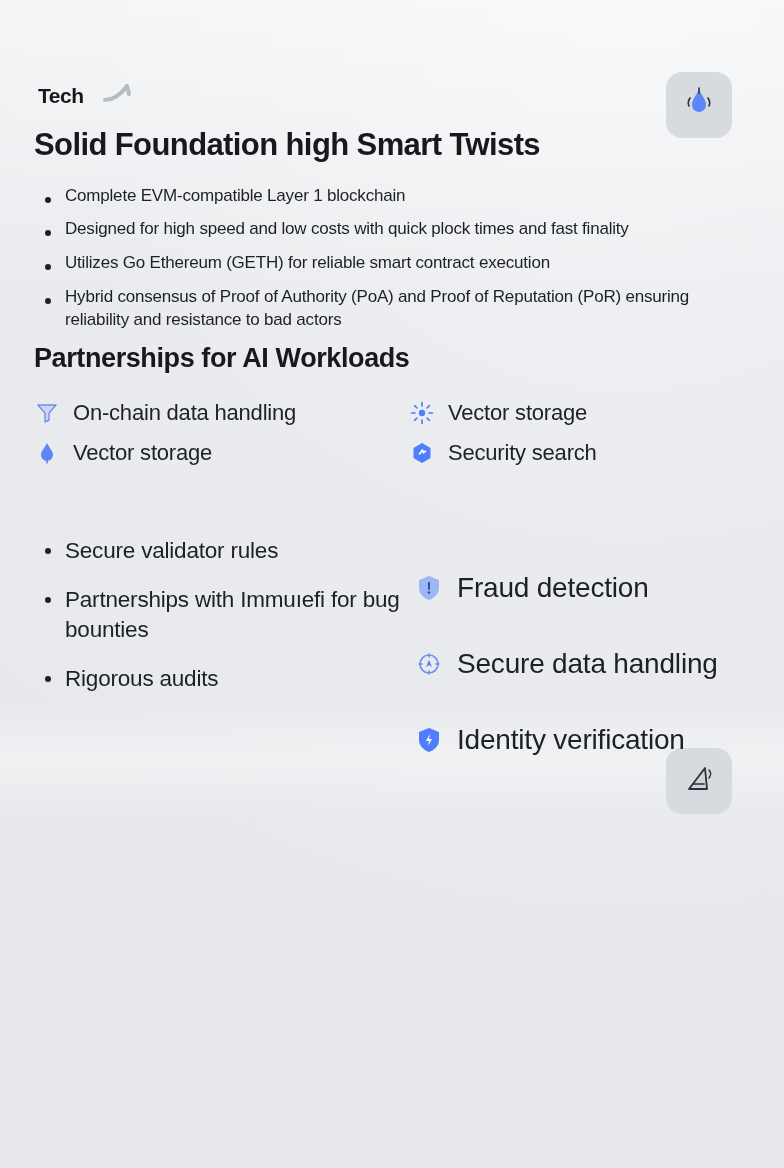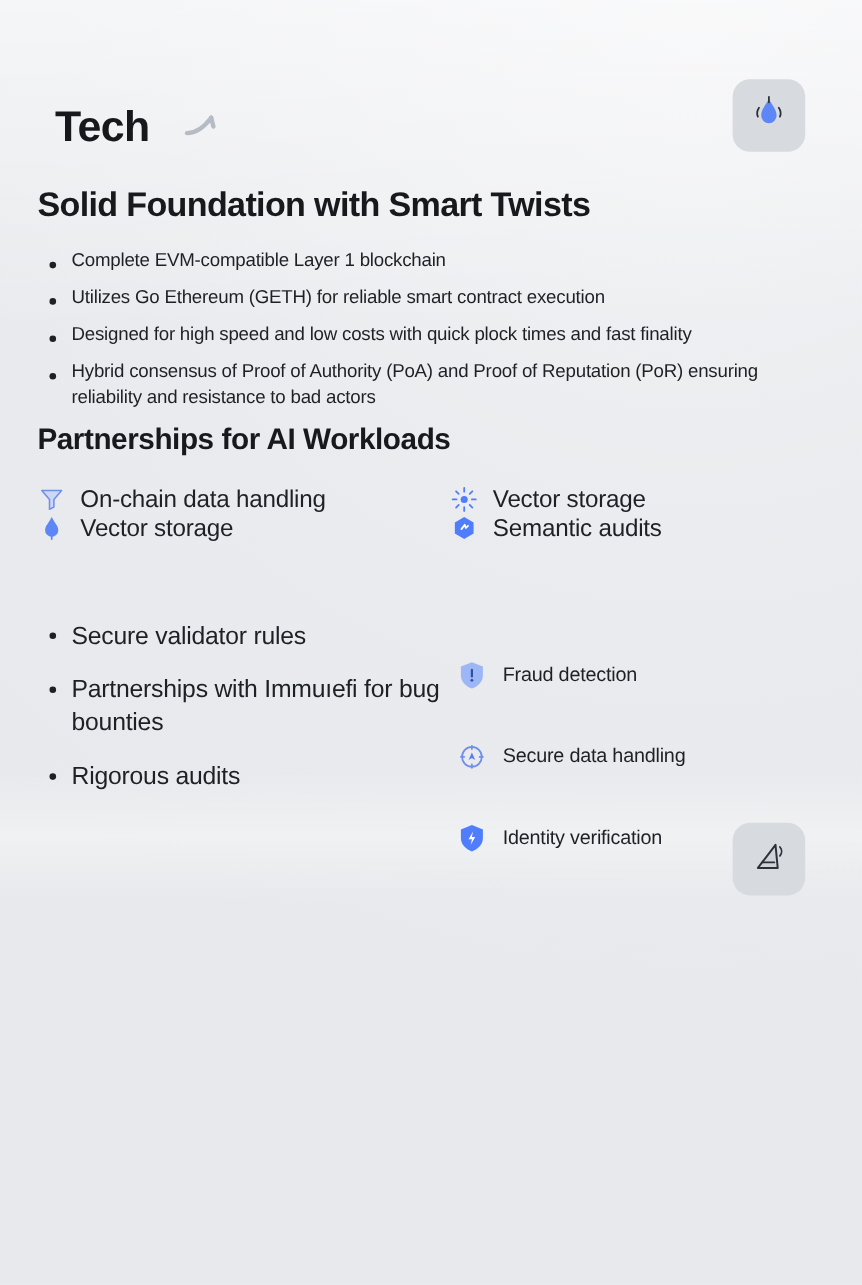--- a/index.html
+++ b/index.html
@@ -30,26 +30,26 @@
   }
   .section-tech { padding-top: 80px; }
   .section-security { padding-top: 48px; }
 
   .section-head {
     display: flex;
     align-items: center;
     gap: 14px;
   }
   .kicker {
-    font-size: 39px;
+    font-size: 21px;
     font-weight: bold;
     letter-spacing: -0.5px;
     color: #16181b;
     line-height: 1;
-    margin: 16px;
+    margin: 4px;
   }
   .kicker-mark {
     display: inline-block;
     width: 34px;
     height: 30px;
     position: relative;
   }
   .badge {
     position: absolute;
     right: 52px;
@@ -105,20 +105,21 @@
     height: 6px;
     border-radius: 50%;
     background: #1d2024;
   }
 
   .opt-title { margin-top: 48px; }
 
   .feature-grid {
     display: grid;
     grid-template-columns: 375px 1fr;
+    row-gap: 14px;
     margin-top: 26px;
   }
   .feature {
     display: flex;
     align-items: center;
     gap: 13px;
     font-size: 22px;
     letter-spacing: -0.2px;
     color: #1d2024;
   }
@@ -138,21 +139,21 @@
     margin-top: 22px;
   }
   .sec-left ul.bullets { margin-top: 0; }
   .sec-left ul.bullets li { font-size: 22.5px; margin-bottom: 19px; max-width: 380px; }
   .sec-right {
     display: flex;
     flex-direction: column;
     gap: 44px;
     padding-top: 36px;
   }
-  .sec-right .feature { font-size: 18px; }
+  .sec-right .feature { font-size: 28px; }
   .sec-right .glyph { width: 30px; height: 30px; flex: 0 0 30px; }
 
   .sheen {
     position: absolute;
     left: 0; right: 0;
     pointer-events: none;
   }
   .sheen-top {
     top: 0; height: 300px;
     background: linear-gradient(180deg, rgba(255,255,255,0.55), rgba(255,255,255,0));
@@ -194,26 +195,26 @@
     <div class="section-head">
       <h1 class="kicker">Tech</h1>
       <span class="kicker-mark">
         <svg width="34" height="30" viewBox="0 0 34 30">
           <path d="M4 20 C12 20 20 14 26 6" stroke="#b6bcc4" stroke-width="4" fill="none" stroke-linecap="round"></path>
           <path d="M26 6 l2 8" stroke="#b6bcc4" stroke-width="4" fill="none" stroke-linecap="round"></path>
         </svg>
       </span>
     </div>
 
-    <h2 class="headline">Solid Foundation with Smart Twists</h2>
+    <h2 class="headline">Solid Foundation high Smart Twists</h2>
 
     <ul class="bullets">
       <li>Complete EVM-compatible Layer 1 blockchain</li>
+      <li>Designed for high speed and low costs with quick plock times and fast finality</li>
       <li>Utilizes Go Ethereum (GETH) for reliable smart contract execution</li>
-      <li>Designed for high speed and low costs with quick plock times and fast finality</li>
       <li>Hybrid consensus of Proof of Authority (PoA) and Proof of Reputation (PoR) ensuring reliability and resistance to bad actors</li>
     </ul>
 
     <h3 class="subhead opt-title">Partnerships for AI Workloads</h3>
 
     <div class="feature-grid">
       <div class="feature">
         <span class="glyph">
           <svg width="24" height="24" viewBox="0 0 24 24">
             <path d="M3 4 h18 l-7 8 v7 l-4 2 v-9 z" fill="#cdd8f8" stroke="#6f8fe8" stroke-width="1.4" stroke-linejoin="round"></path>
@@ -251,21 +252,21 @@
         <span>Vector storage</span>
       </div>
 
       <div class="feature">
         <span class="glyph">
           <svg width="24" height="24" viewBox="0 0 24 24">
             <path d="M12 2 l8.5 5 v10 L12 22 L3.5 17 V7 z" fill="#4f7dfb"></path>
             <path d="M9.5 13 l3-4 1 3 2-2" stroke="#ffffff" stroke-width="1.6" fill="none" stroke-linecap="round" stroke-linejoin="round"></path>
           </svg>
         </span>
-        <span>Semantic audits</span>
+        <span>Security search</span>
       </div>
     </div>
   </section>
 
   <section class="section section-security">
 
 
     <div class="sec-body">
       <div class="sec-left">
         <ul class="bullets">

